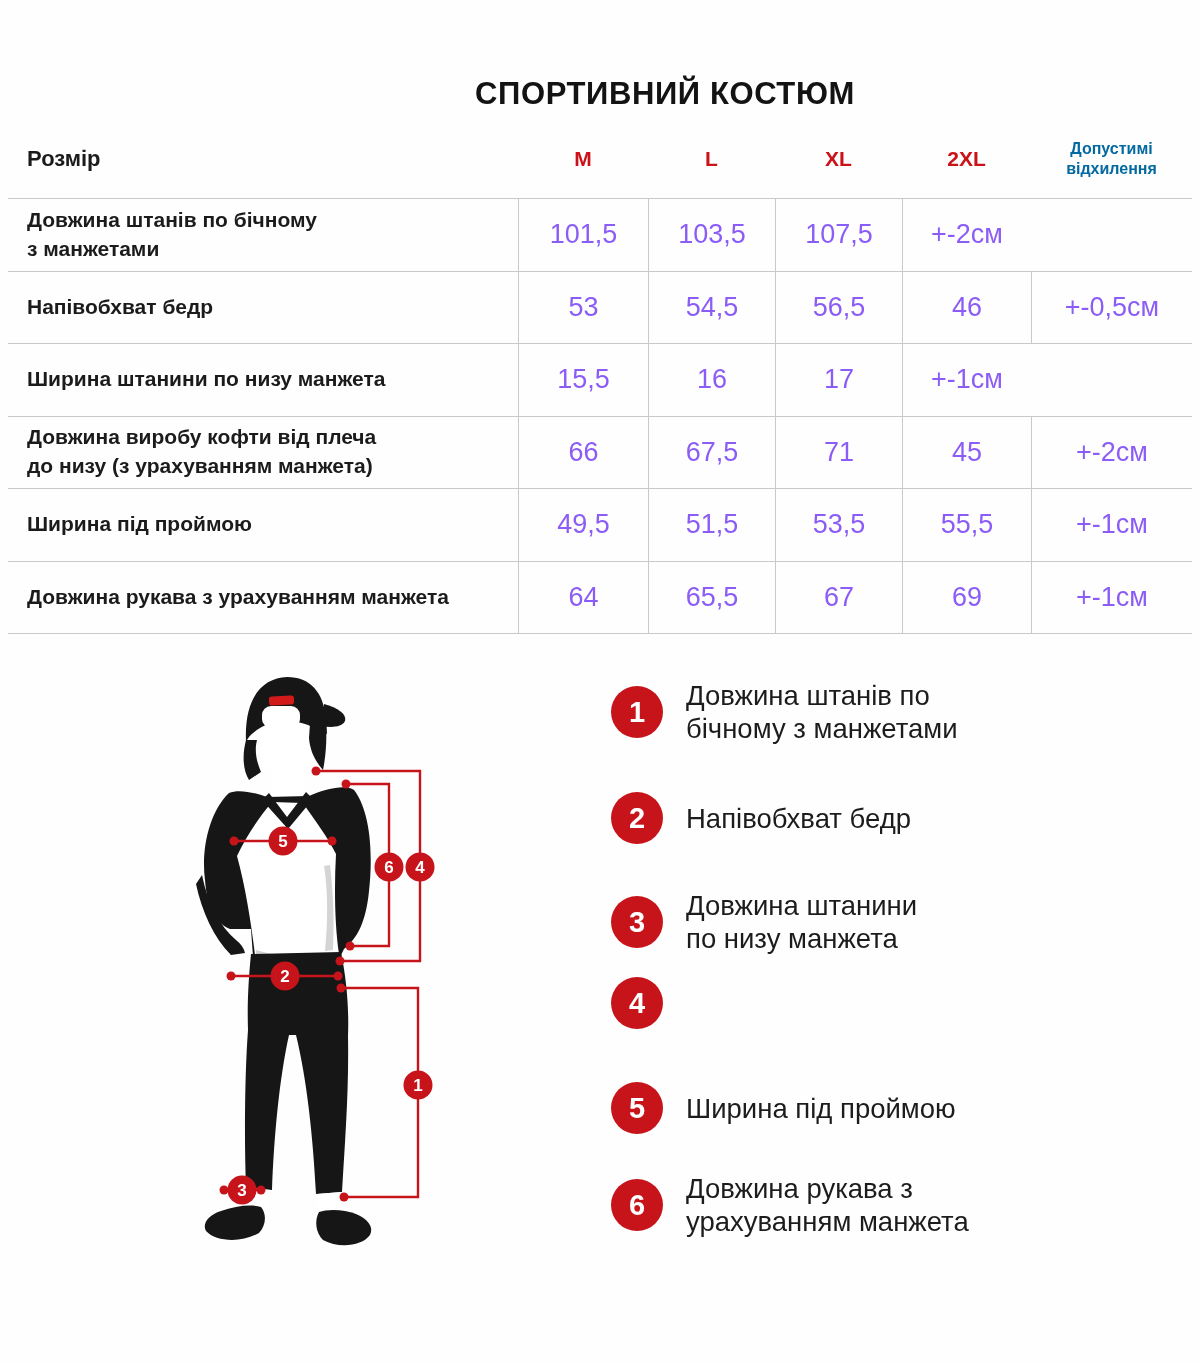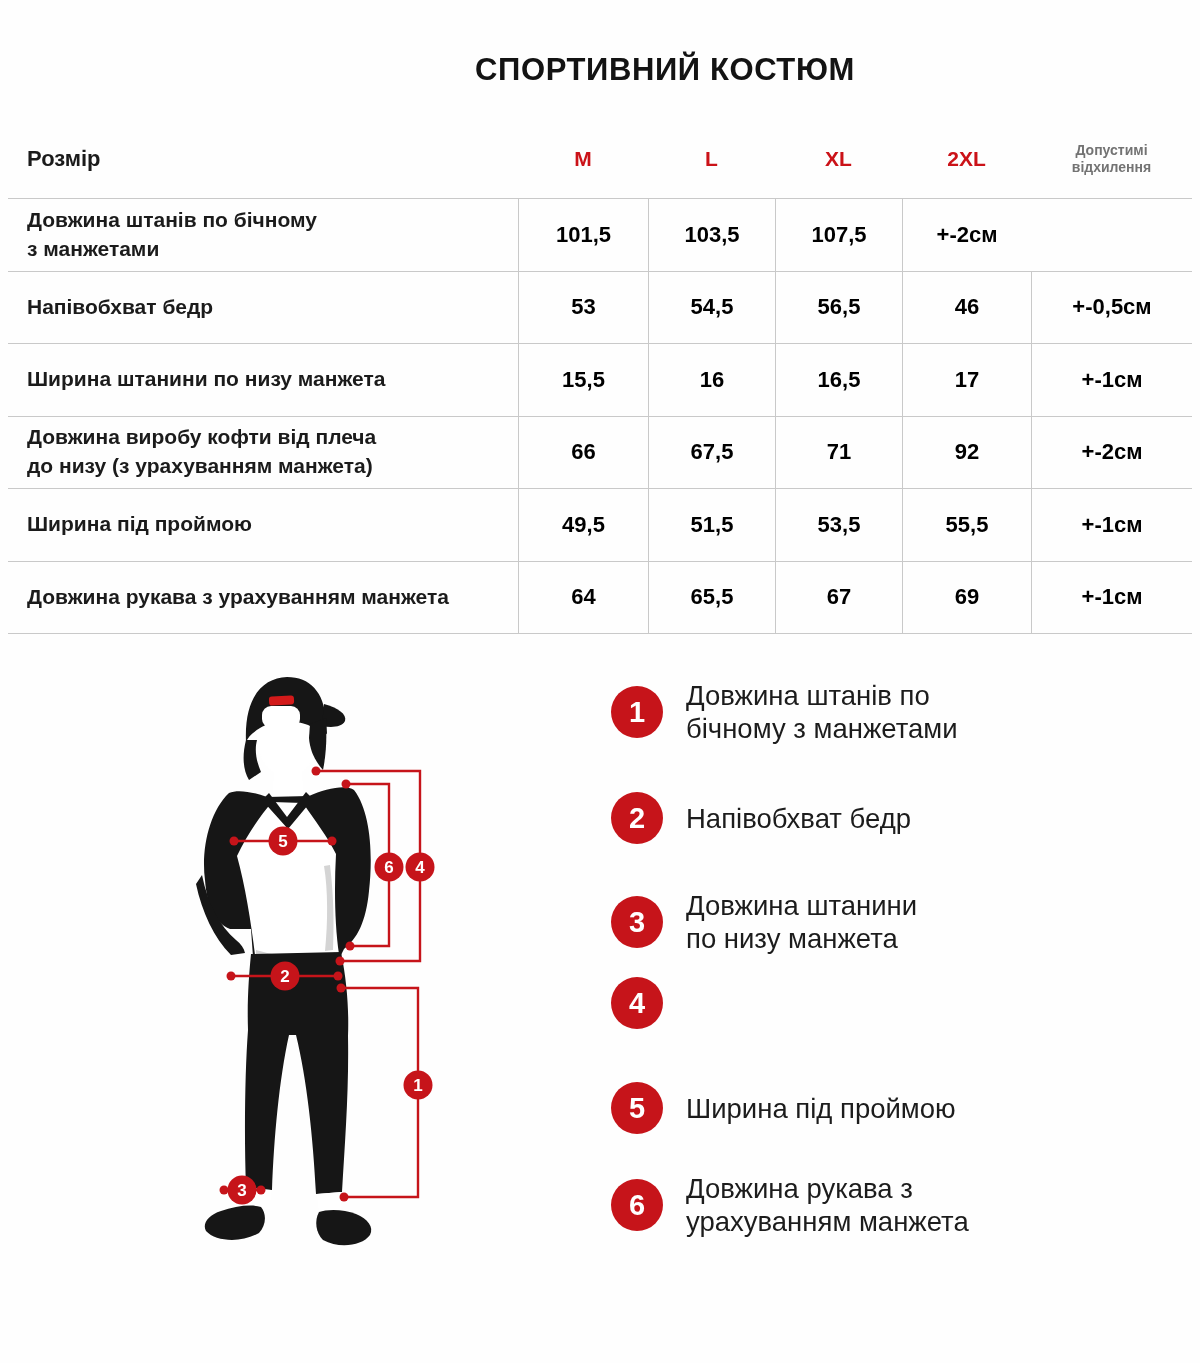--- a/index.html
+++ b/index.html
@@ -5,21 +5,21 @@
   html,body{margin:0;padding:0;background:#fff;}
   .page{
     position:relative;
     width:1200px;height:1363px;
     background:#fefefe;
     font-family:"Liberation Sans",sans-serif;
     overflow:hidden;
   }
   
   .page-title{
-    position:absolute;top:52px;left:0;width:100%;
+    position:absolute;top:76px;left:0;width:100%;
     box-sizing:border-box;padding-left:130px;
     margin:0;text-align:center;
     font-size:31px;font-weight:800;letter-spacing:.6px;
     color:#131313;
   }
   
   .size-table{position:absolute;left:8px;top:120px;width:1184px;}
   .t-row{
     display:grid;
     grid-template-columns:510px 130px 127px 127px 129px 161px;
@@ -28,27 +28,27 @@
   .t-data{height:71.5px;border-top:1px solid #c9c9c9;}
   .t-data:last-child{border-bottom:1px solid #c9c9c9;}
   .cell{display:flex;align-items:center;height:100%;box-sizing:border-box;}
   .cell-label{
     padding-left:19px;justify-content:flex-start;
     font-size:21px;font-weight:700;color:#1b1b1b;
     line-height:1.38;white-space:pre-line;
   }
   .cell-val{
     justify-content:center;border-left:1px solid #c9c9c9;
-    font-size:22px;font-weight:700;color:#000000;
+    font-size:27px;font-weight:400;color:#8b5cf6;
   }
   .head-label{font-size:22px;font-weight:700;color:#1b1b1b;padding-left:19px;text-align:center;}
   .head-size{justify-content:center;font-size:21px;font-weight:700;color:#cb1218;}
   .head-dev{
     justify-content:center;text-align:center;
-    font-size:14px;font-weight:700;color:#737373;
+    font-size:16px;font-weight:700;color:#0369a1;
     line-height:1.25;white-space:pre-line;
   }
   
   .figure-wrap{position:absolute;left:150px;top:660px;width:410px;height:620px;}
   
   .legend-item{position:absolute;left:611px;display:flex;align-items:center;}
   .legend-circle{
     flex:0 0 52px;width:52px;height:52px;border-radius:50%;
     background:#c6141a;color:#fff;
     display:flex;align-items:center;justify-content:center;
@@ -94,32 +94,31 @@
       <div class="cell cell-val">54,5</div>
       <div class="cell cell-val">56,5</div>
       <div class="cell cell-val">46</div>
       <div class="cell cell-val">+-0,5см</div>
     </div>
 
     <div class="t-row t-data">
       <div class="cell cell-label">Ширина штанини по низу манжета</div>
       <div class="cell cell-val">15,5</div>
       <div class="cell cell-val">16</div>
-      <div class="cell cell-val">16,5</div>
       <div class="cell cell-val">17</div>
       <div class="cell cell-val">+-1см</div>
     </div>
 
     <div class="t-row t-data">
       <div class="cell cell-label">Довжина виробу кофти від плеча
 до низу (з урахуванням манжета)</div>
       <div class="cell cell-val">66</div>
       <div class="cell cell-val">67,5</div>
       <div class="cell cell-val">71</div>
-      <div class="cell cell-val">92</div>
+      <div class="cell cell-val">45</div>
       <div class="cell cell-val">+-2см</div>
     </div>
 
     <div class="t-row t-data">
       <div class="cell cell-label">Ширина під проймою</div>
       <div class="cell cell-val">49,5</div>
       <div class="cell cell-val">51,5</div>
       <div class="cell cell-val">53,5</div>
       <div class="cell cell-val">55,5</div>
       <div class="cell cell-val">+-1см</div>

